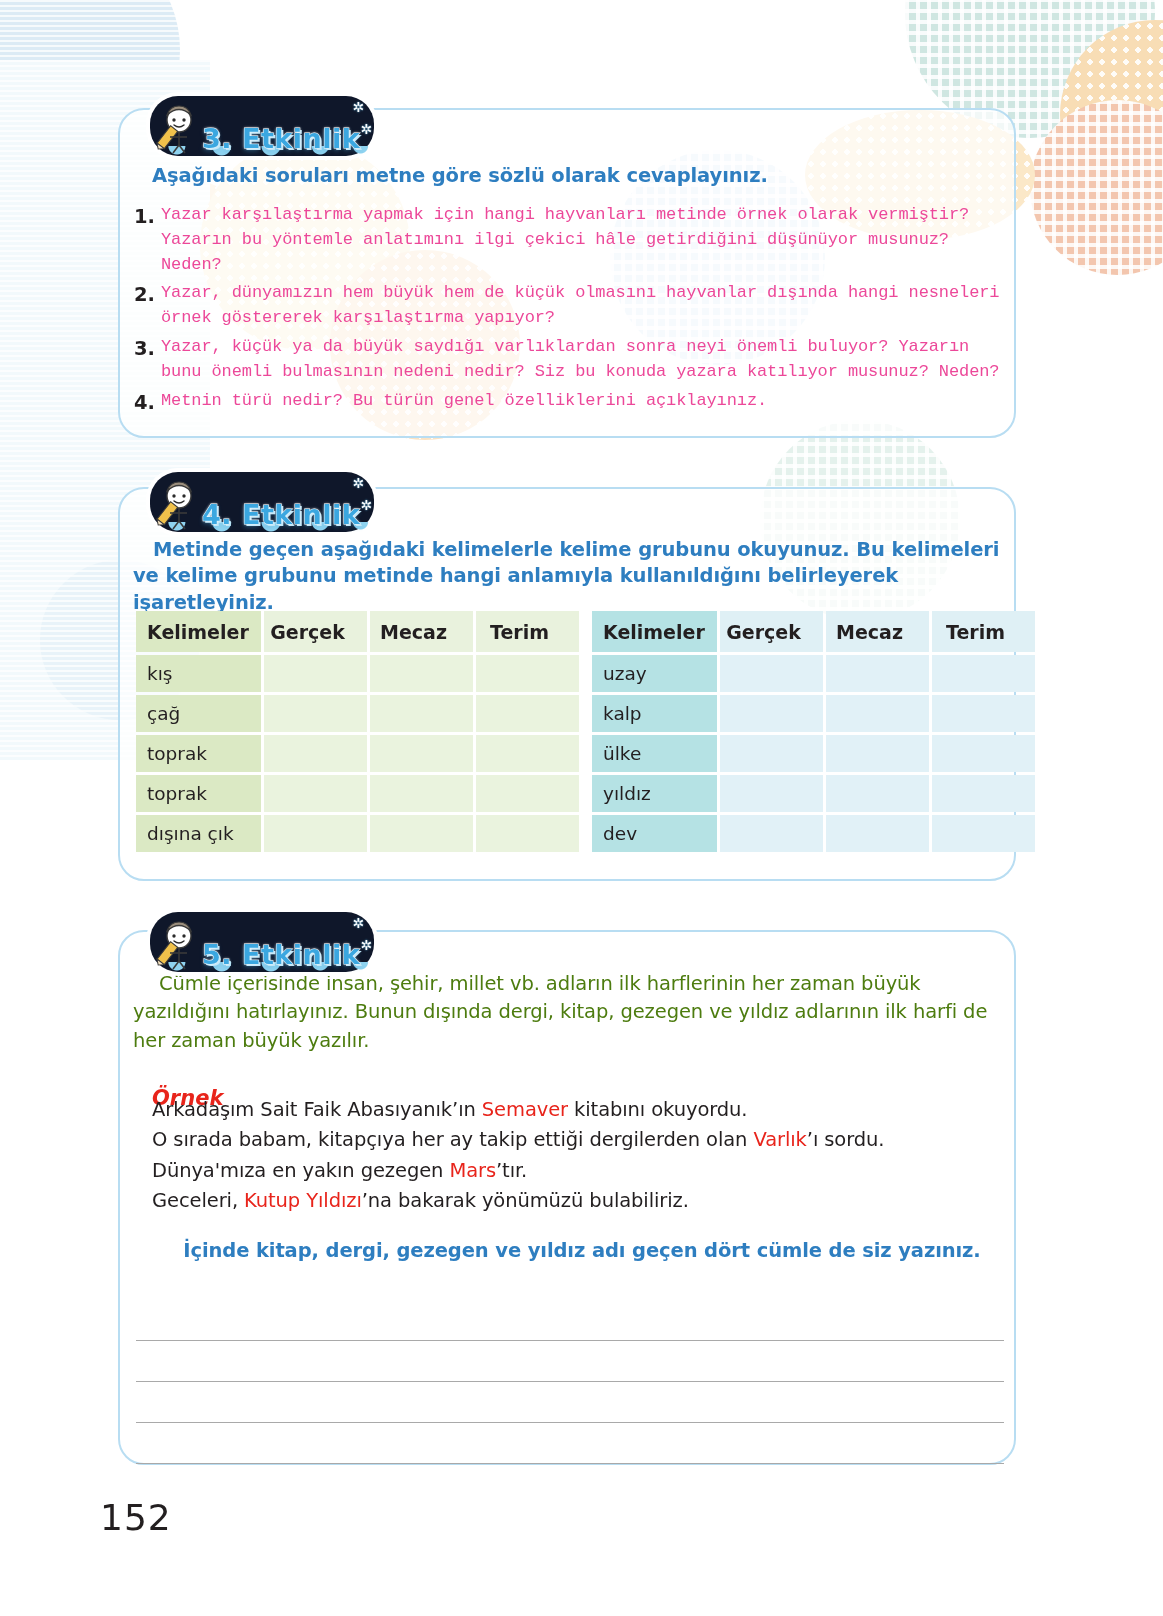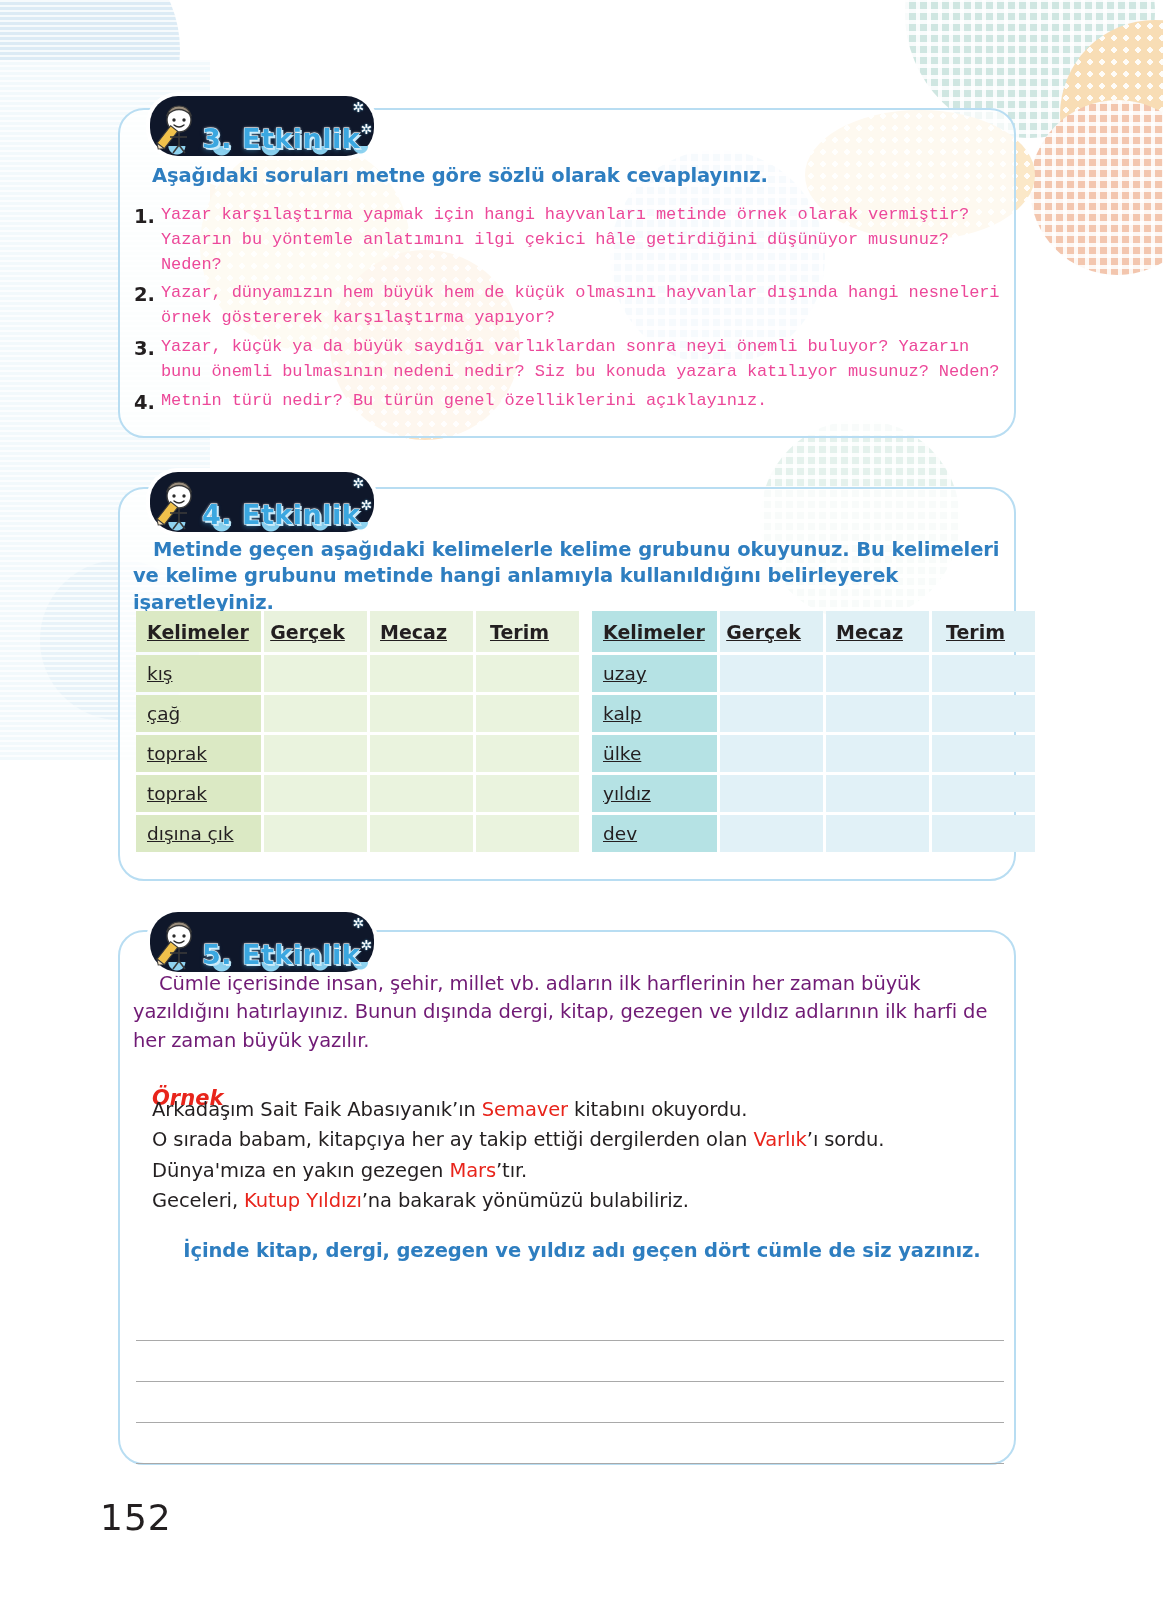--- a/index.html
+++ b/index.html
@@ -123,21 +123,21 @@
   .hdr-blue {
     position: absolute;
     color: #2e7ec0;
     font-weight: bold;
     font-size: 19.5px;
     line-height: 1.35;
     letter-spacing: -.1px;
   }
   .body-text {
     position: absolute;
-    color: #701a75;
+    color: #4d7c0f;
     font-size: 19.5px;
     line-height: 1.46;
     letter-spacing: -.1px;
   }
 
   
   #q-list {
     position: absolute;
     left: 133px;
     top: 203px;
@@ -184,21 +184,20 @@
   }
   table.word-table th,
   table.word-table td {
     height: 37px;
     padding: 0 16px 0 11px;
     text-align: left;
     font-size: 18.5px;
     color: #231f20;
     font-weight: normal;
     box-sizing: border-box;
-    text-decoration: underline;
   }
   table.word-table th {
     font-weight: bold;
     font-size: 19px;
     height: 41px;
   }
   table.word-table th.center,
   table.word-table td.center { text-align: center; padding-left: 0; }
 
   

